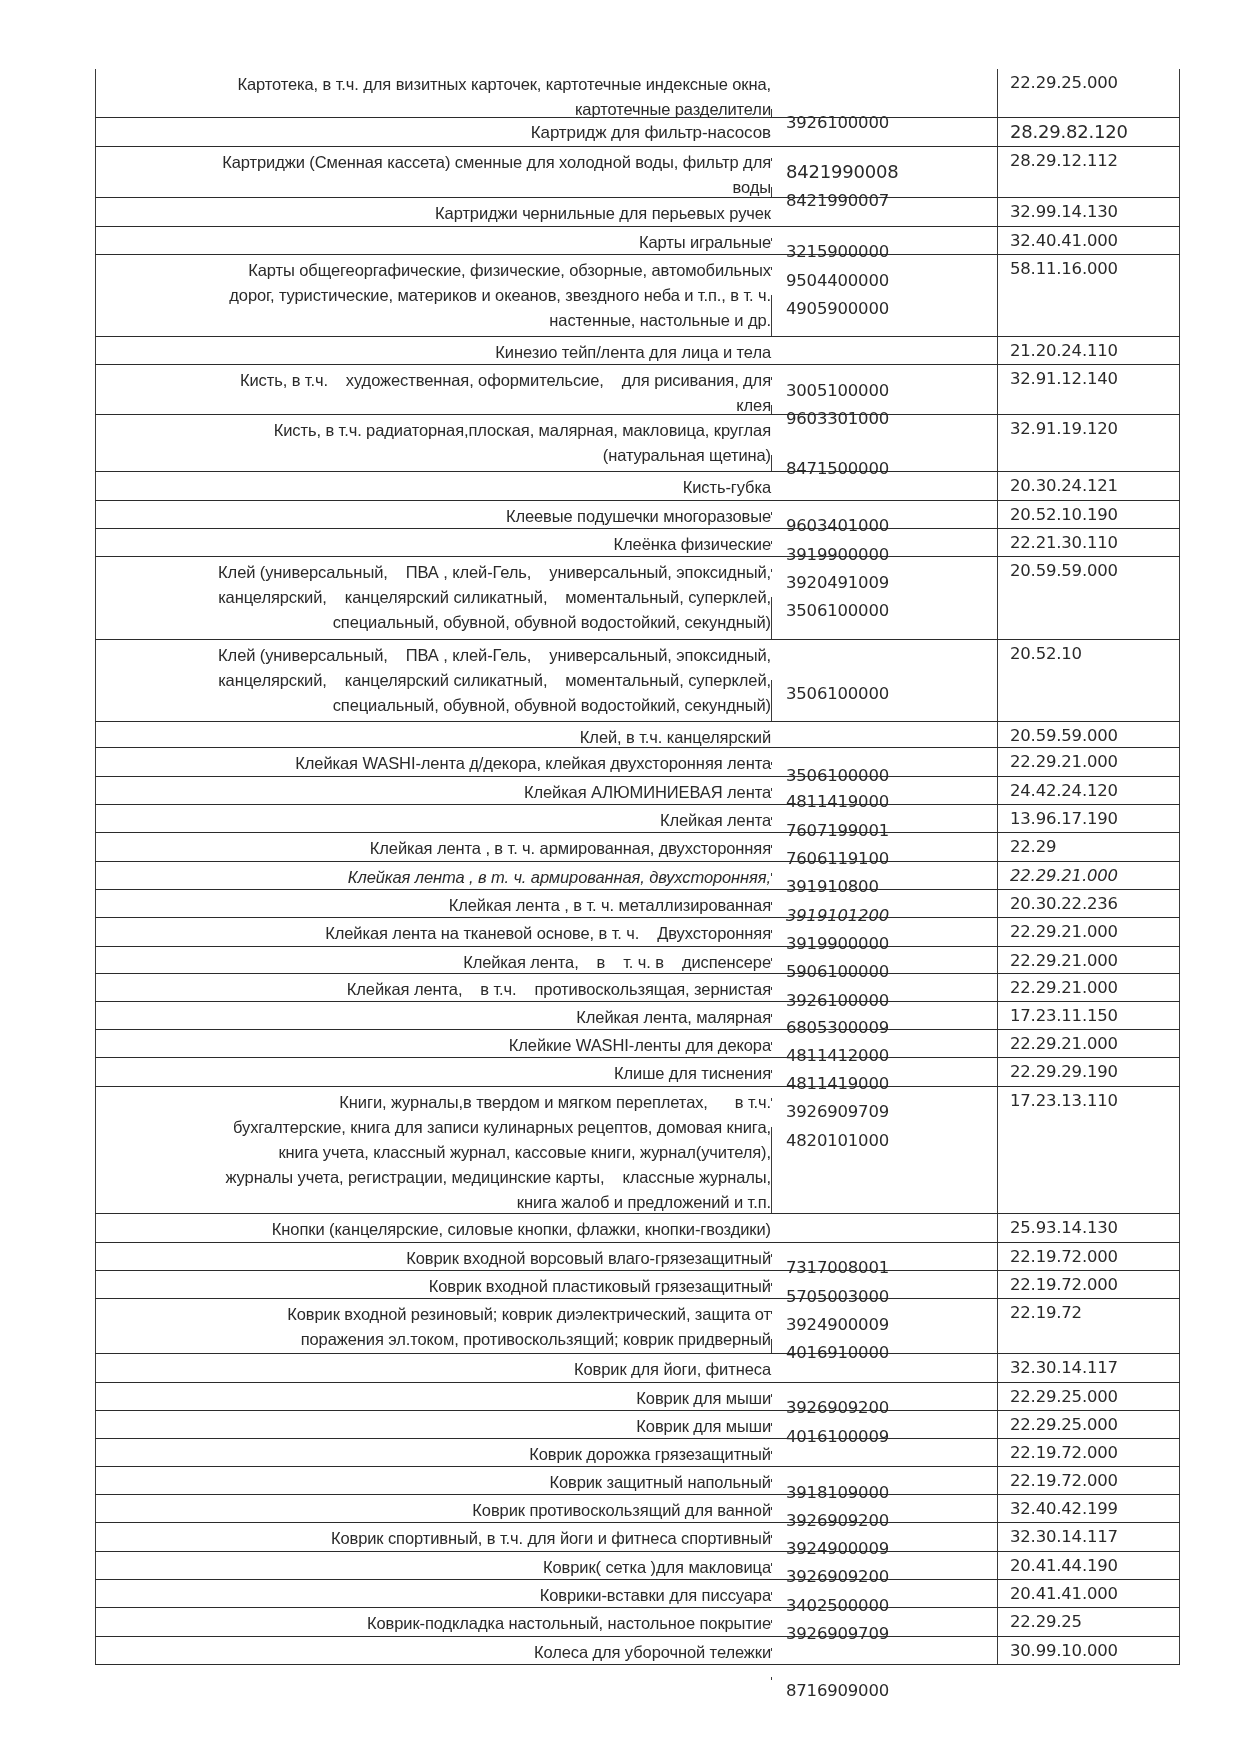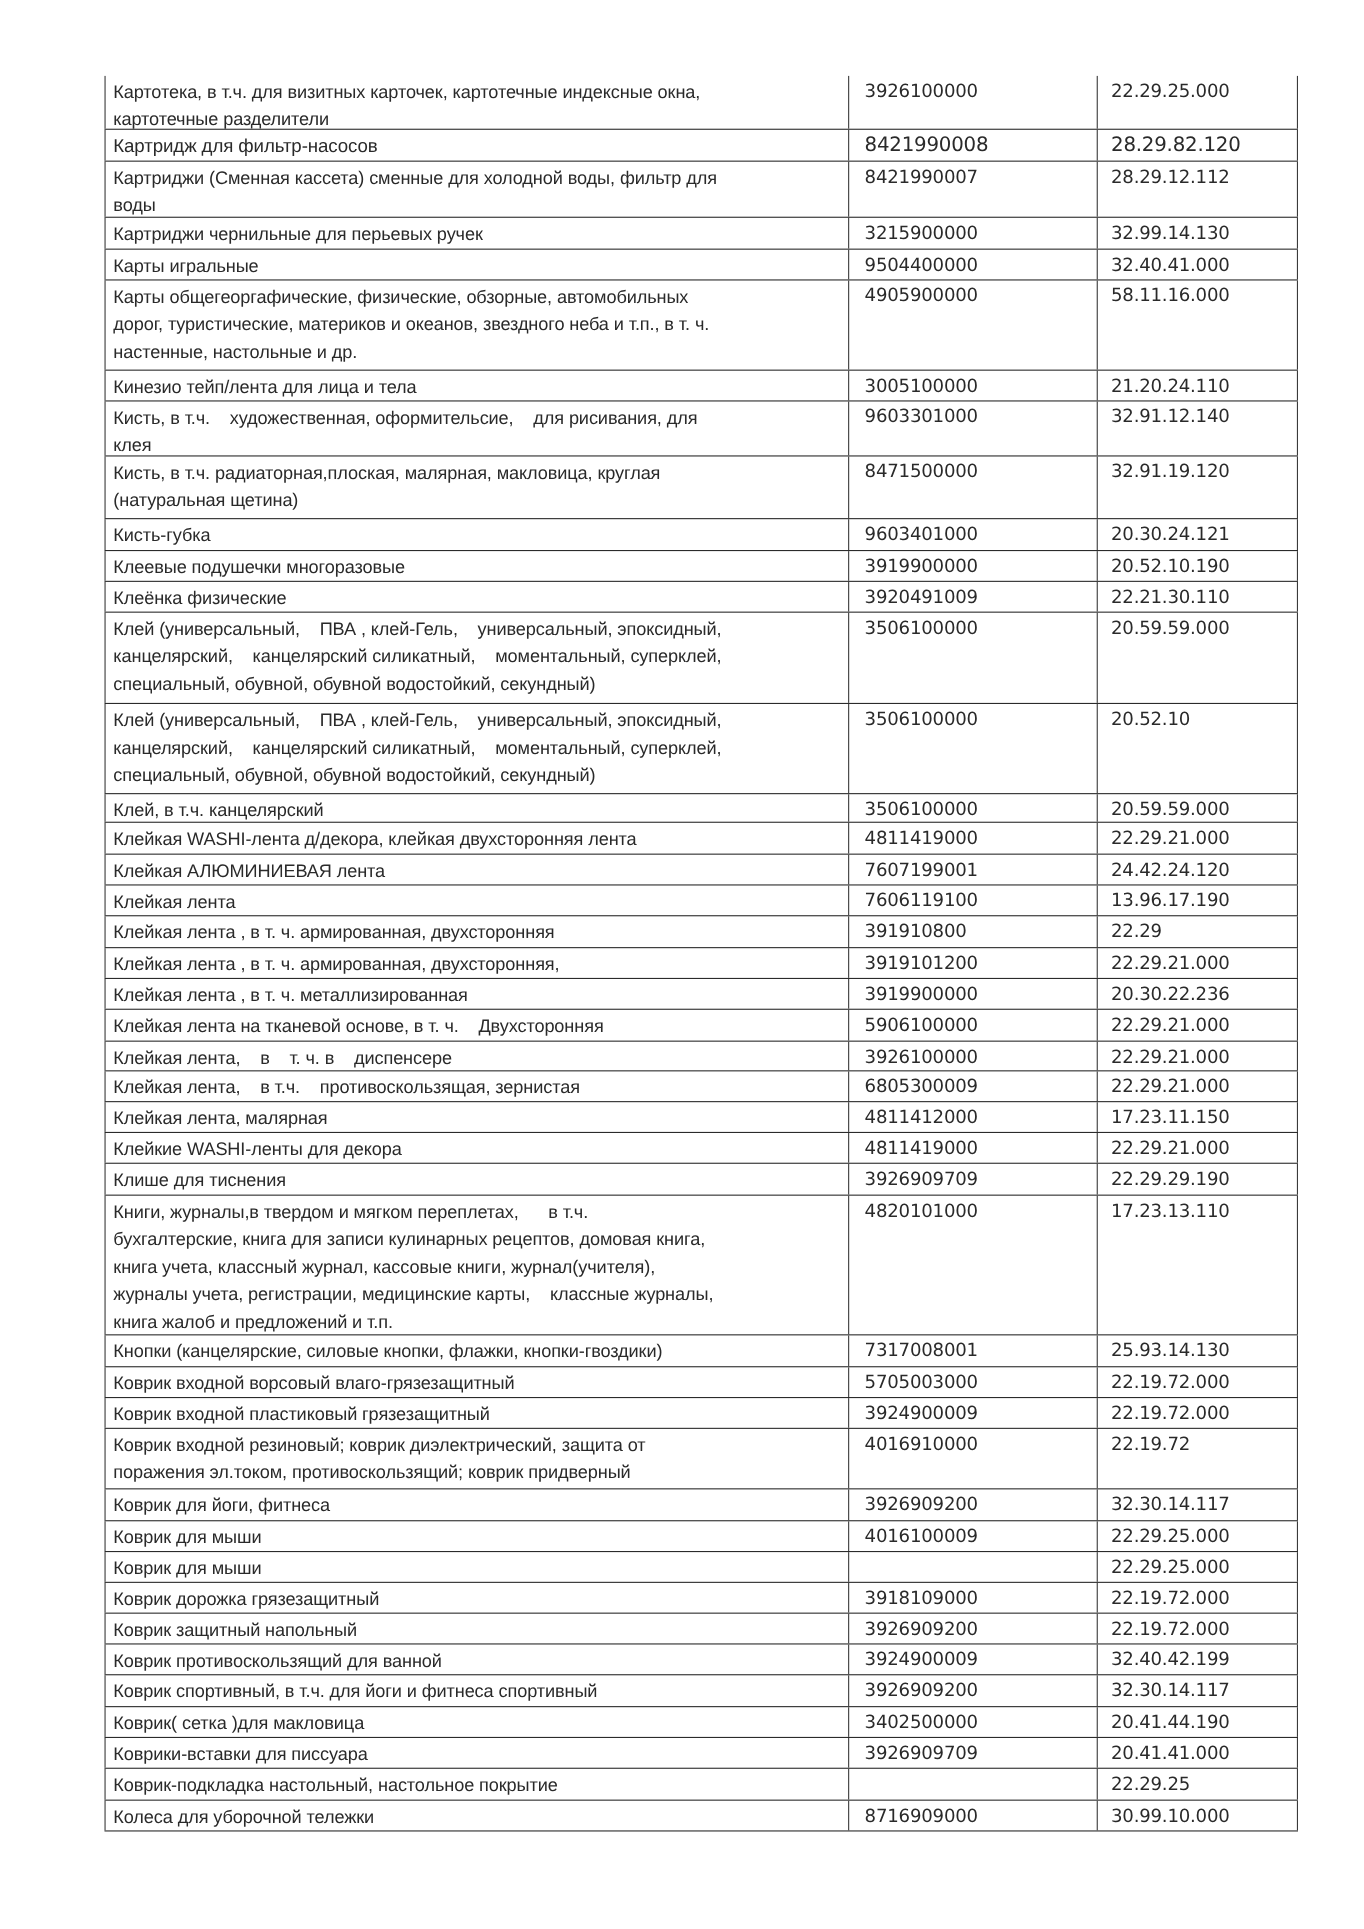--- a/index.html
+++ b/index.html
@@ -6,23 +6,23 @@
   body {
     width: 1240px; height: 1754px; position: relative; overflow: hidden;
     background: #ffffff;
     font-family: "Liberation Sans", "DejaVu Sans", sans-serif;
     color: #2a2a2a;
   }
   #doc-table { position: absolute; left: 95px; top: 69px; width: 1085px; }
   .row { position: absolute; left: 0; width: 1085px; border-bottom: 1.5px solid #2b2b2b; box-sizing: border-box; }
   .cell { position: absolute; top: 0; bottom: 0; box-sizing: border-box; border-left: 1.3px solid #3a3a3a; }
   .c1 { left: 0; width: 676px; padding: 3px 0 0 7px; }
-  .c2 { left: 676px; width: 226px; padding: 3px 0 0 14px; }
+  .c2 { left: 676px; width: 226px; padding: 3px 0 0 14px; margin-top: 40px; }
   .c3 { left: 902px; width: 183px; padding: 3px 0 0 12px; border-right: 1.3px solid #3a3a3a; }
-  .txt { font-size: 16.5px; line-height: 25px; letter-spacing: -0.1px; white-space: pre-wrap; }
+  .txt { font-size: 16.5px; line-height: 25px; letter-spacing: -0.1px; white-space: pre-wrap; text-align: right; }
   .num { font-size: 16.5px; line-height: 22px; font-family: "DejaVu Sans", "Liberation Sans", sans-serif; letter-spacing: -0.2px; }
   .big .txt { font-size: 17px; line-height: 24px; }
   .big .num { font-size: 18px; }
 </style>
 </head>
 <body>
 
 <div id="doc-table">
     <div class="row" style="top: 0px; height: 49px;">
       <div class="cell c1">
@@ -236,21 +236,21 @@
       <div class="cell c1">
         <div class="txt">Клейкая лента , в т. ч. армированная, двухсторонняя</div>
       </div>
       <div class="cell c2">
         <div class="num">391910800</div>
       </div>
       <div class="cell c3">
         <div class="num">22.29</div>
       </div>
     </div>
-    <div class="row" style="top: 793px; height: 28px;">
+    <div class="row" style="top: 793px; height: 28px; font-style: italic;">
       <div class="cell c1">
         <div class="txt">Клейкая лента , в т. ч. армированная, двухсторонняя,</div>
       </div>
       <div class="cell c2">
         <div class="num">3919101200</div>
       </div>
       <div class="cell c3">
         <div class="num">22.29.21.000</div>
       </div>
     </div>

